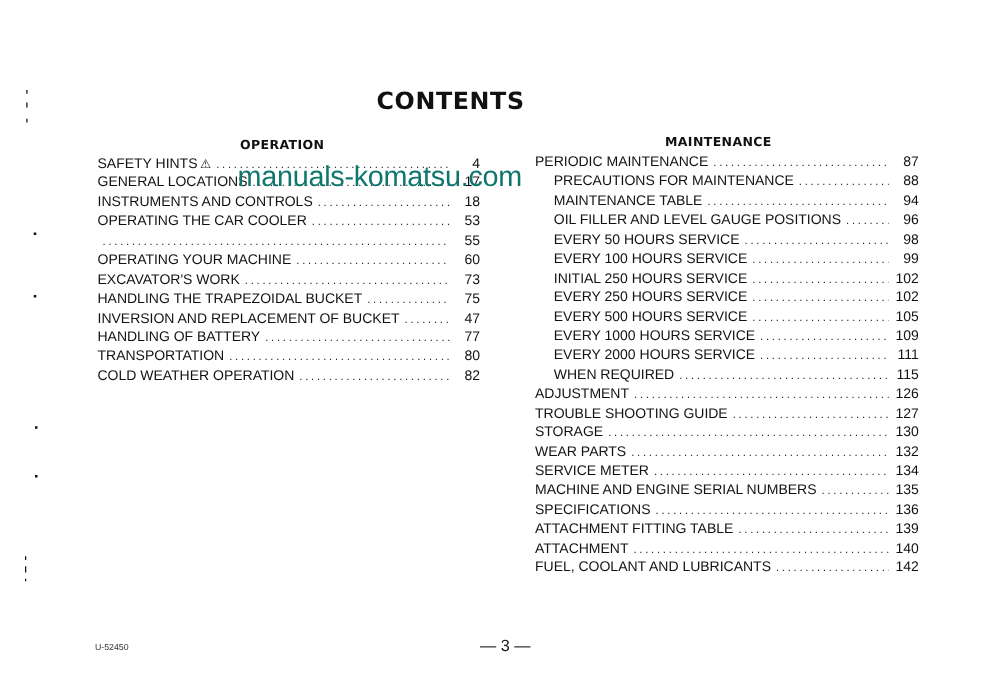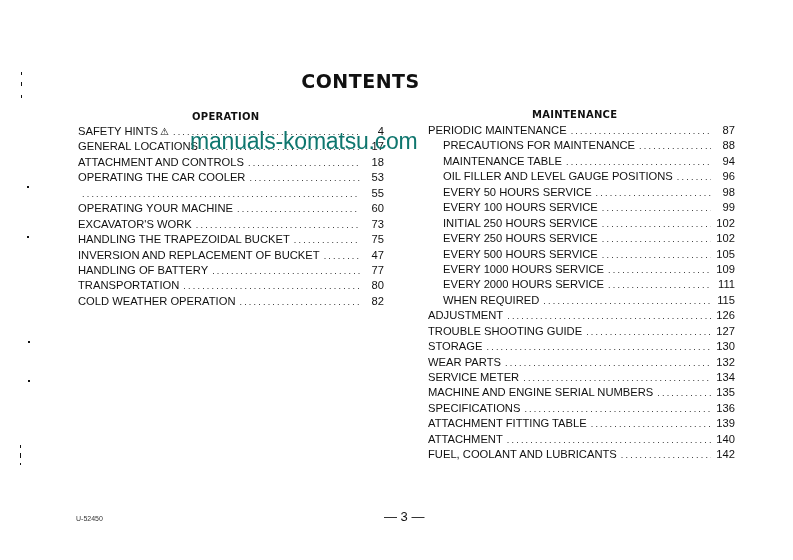--- a/index.html
+++ b/index.html
@@ -58,21 +58,21 @@
       <span class="warn-icon">⚠</span>
       <span class="dots"></span>
       <span class="pg">4</span>
     </li>
     <li>
       <span class="lbl">GENERAL LOCATIONS</span>
       <span class="dots"></span>
       <span class="pg">17</span>
     </li>
     <li>
-      <span class="lbl">ATTACHMENT AND CONTROLS</span>
+      <span class="lbl">INSTRUMENTS AND CONTROLS</span>
       <span class="dots"></span>
       <span class="pg">18</span>
     </li>
     <li>
       <span class="lbl">OPERATING THE CAR COOLER</span>
       <span class="dots"></span>
       <span class="pg">53</span>
     </li>
     <li>
       <span class="dots"></span>

